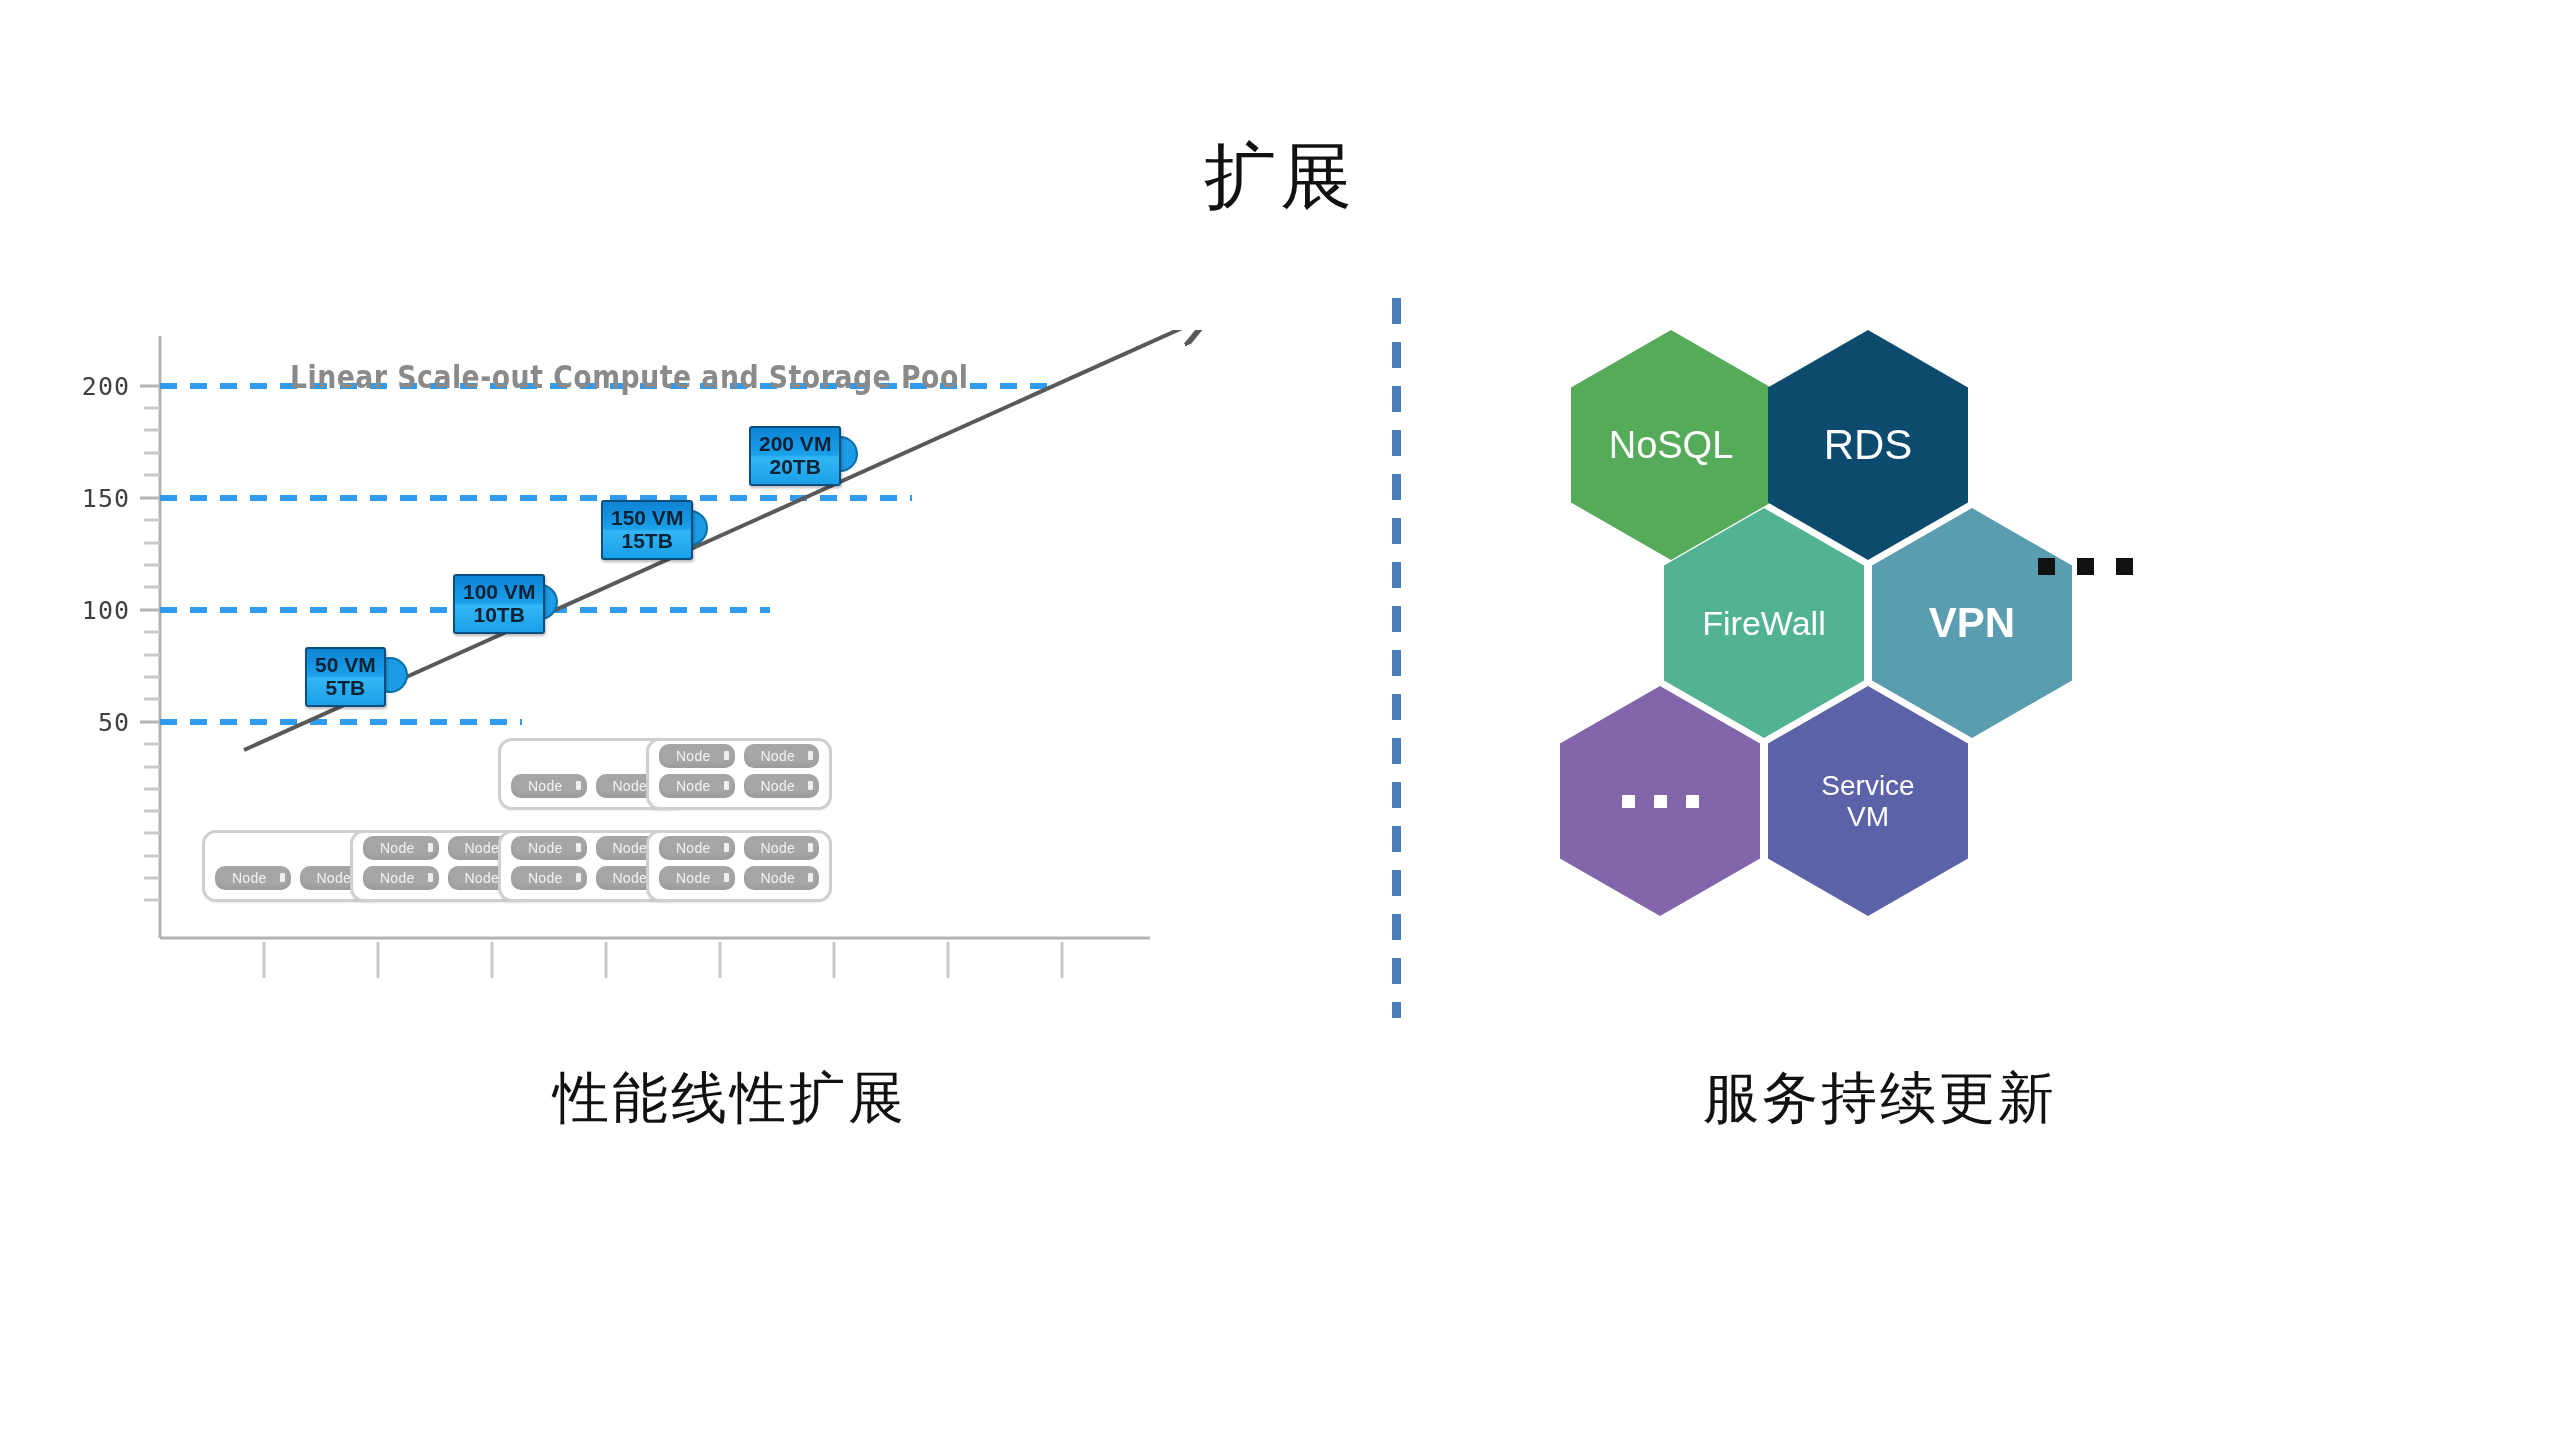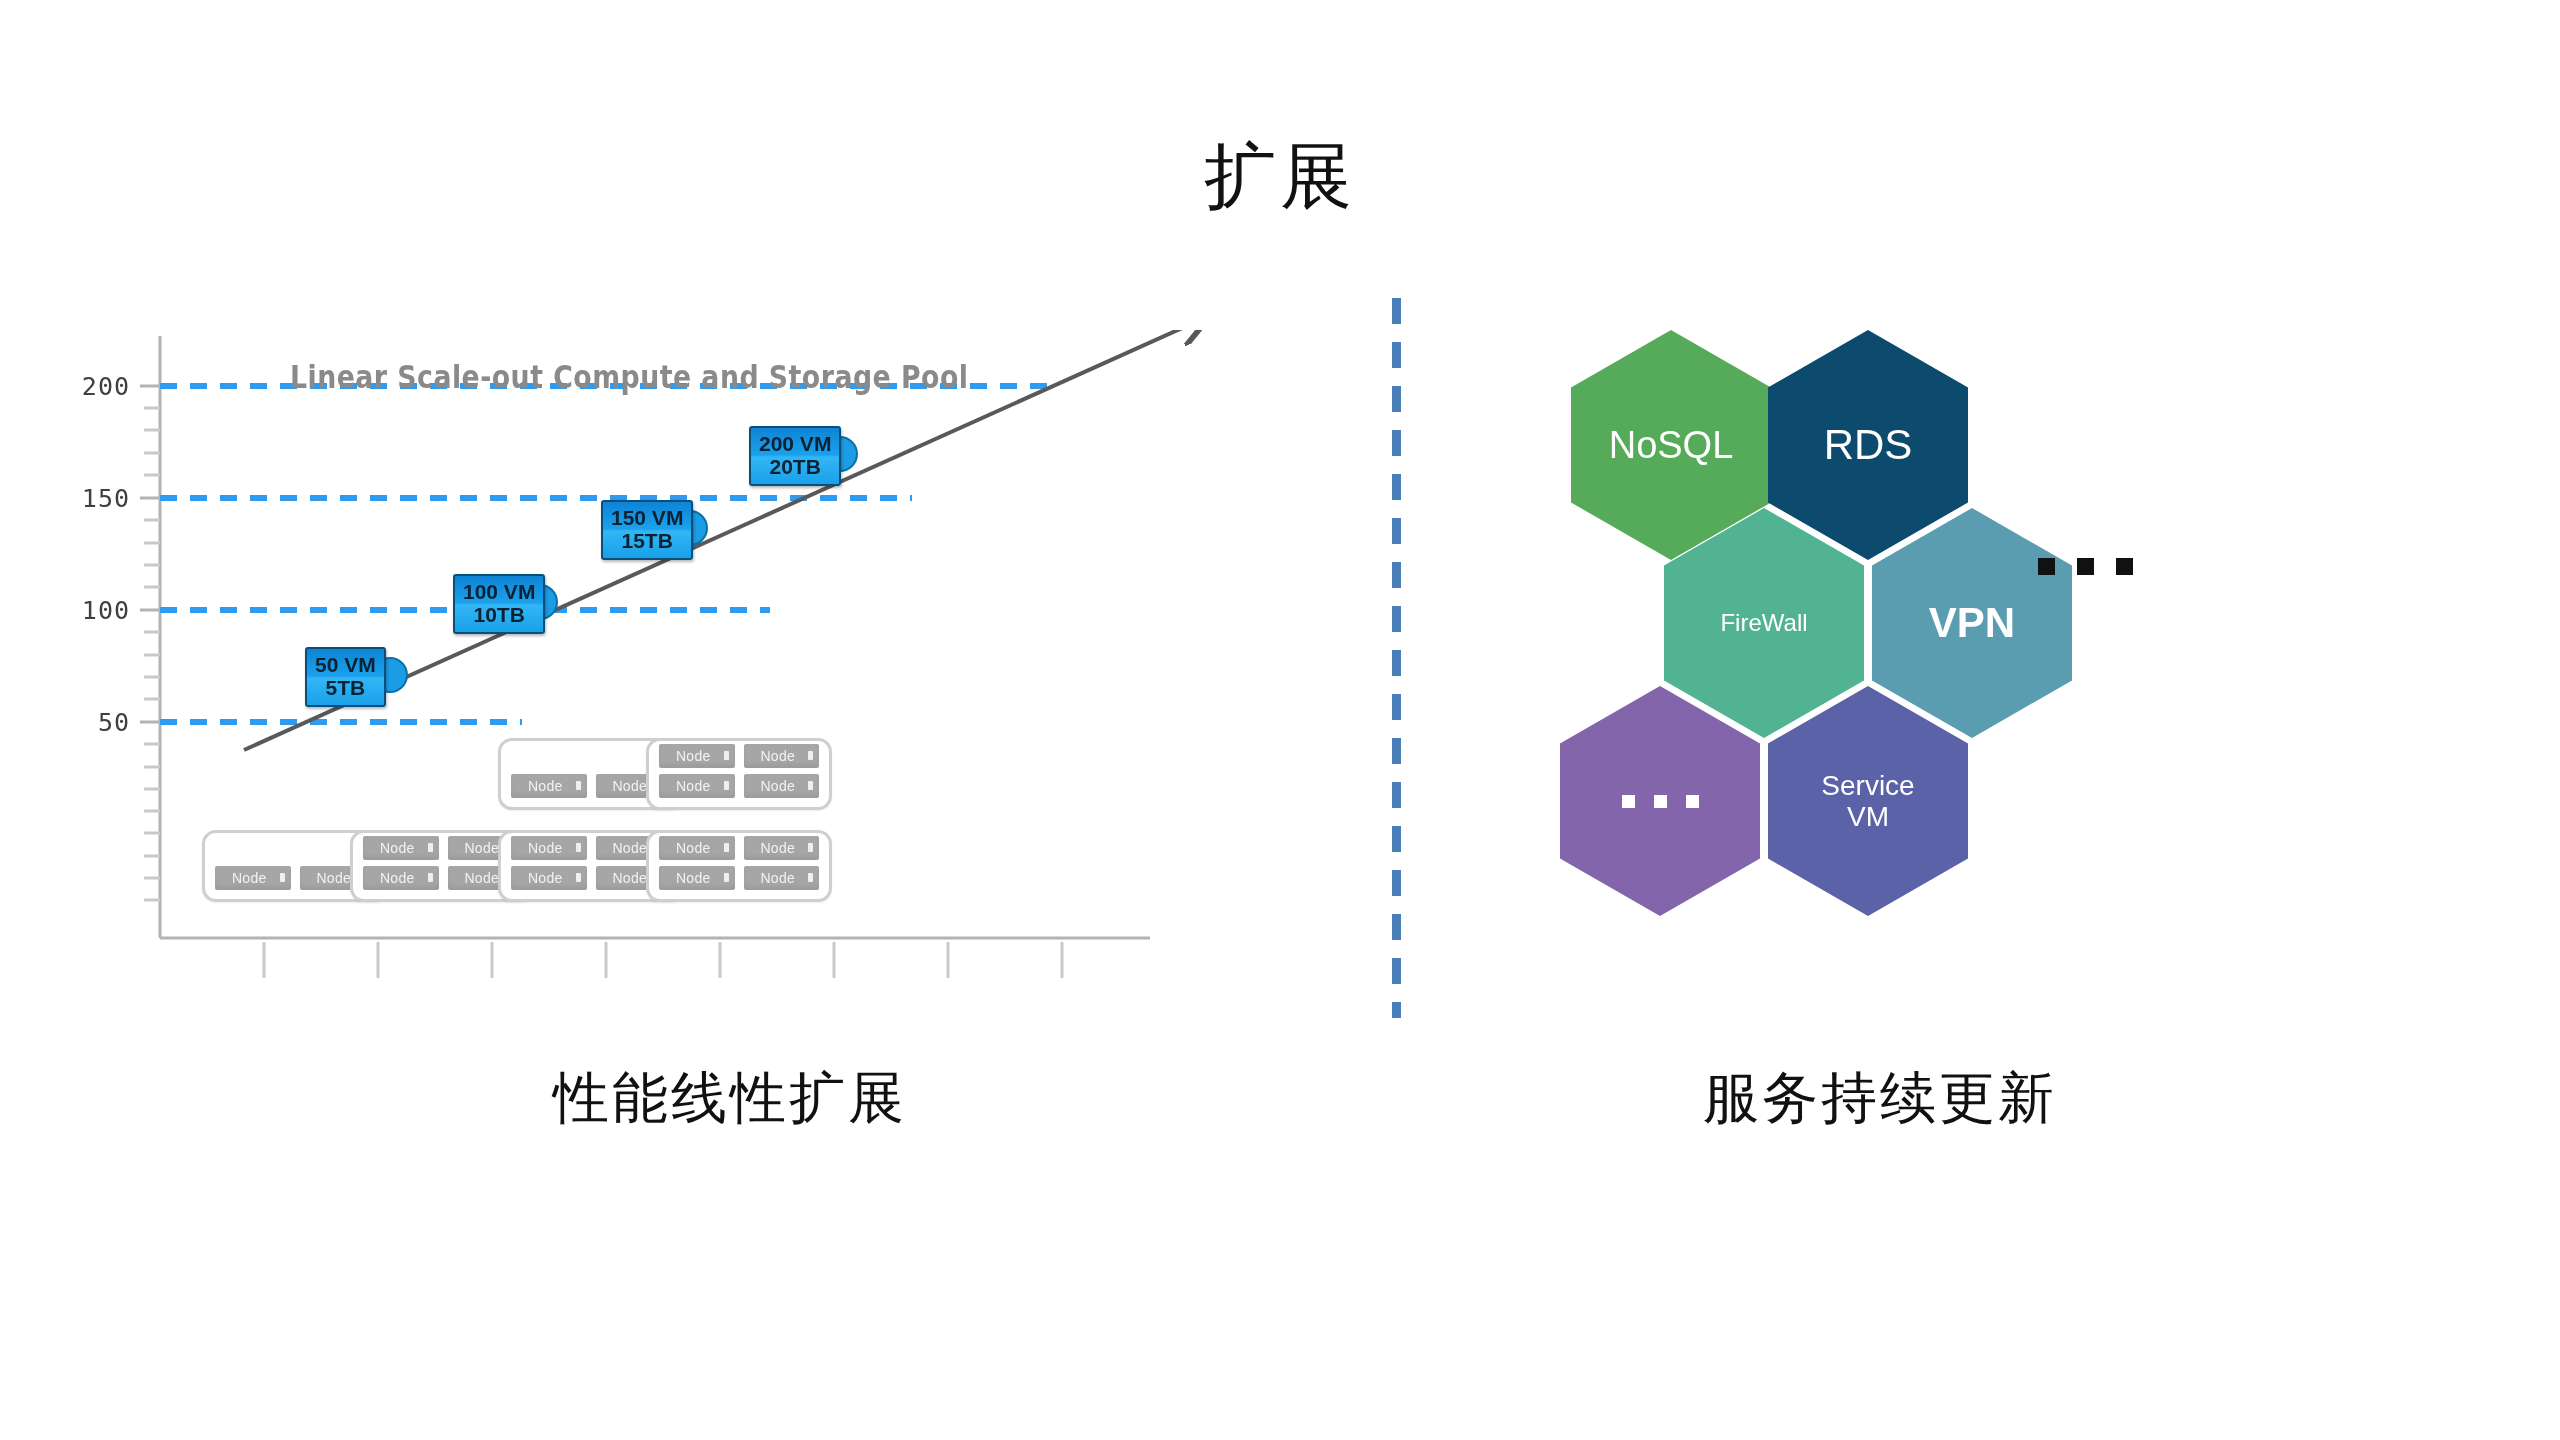--- a/index.html
+++ b/index.html
@@ -111,21 +111,21 @@
     display: flex;
     flex-direction: column;
     justify-content: flex-end;
     gap: 6px;
     padding: 7px 10px 9px 10px;
     box-shadow: 0 1px 2px rgba(0,0,0,0.07);
   }
   .rack-row { display: flex; gap: 9px; }
   .node {
     background: #a6a6a6;
-    border-radius: 2px;
+    border-radius: 10px;
     width: 80px;
     height: 24px;
     display: flex;
     align-items: center;
     justify-content: center;
     position: relative;
     box-shadow: inset 0 -4px 4px rgba(0,0,0,0.06);
   }
   .node-label {
     font-size: 14px;
@@ -428,21 +428,21 @@
 <div id="right-panel">
 
   <div class="hex" style="left:11px;   top:0px;   background:#56ab5b; font-size:38px;">
     <span class="hex-label">NoSQL</span>
   </div>
 
   <div class="hex" style="left:208px; top:0px;   background:#0c4a6e; font-size:42px;">
     <span class="hex-label">RDS</span>
   </div>
 
-  <div class="hex" style="left:104px; top:178px; background:#52b392; font-size:24px; width:200px; height:230px;">
+  <div class="hex" style="left:104px; top:178px; background:#52b392; font-size:34px; width:200px; height:230px;">
     <span class="hex-label">FireWall</span>
   </div>
 
   <div class="hex" style="left:312px; top:178px; background:#5a9cb0; font-size:42px;font-weight:bold;">
     <span class="hex-label">VPN</span>
   </div>
 
   <div class="hex" style="left:0px;   top:356px; background:#8265ab;">
     <span id="hex-ellipsis-squares">
       <i></i>

